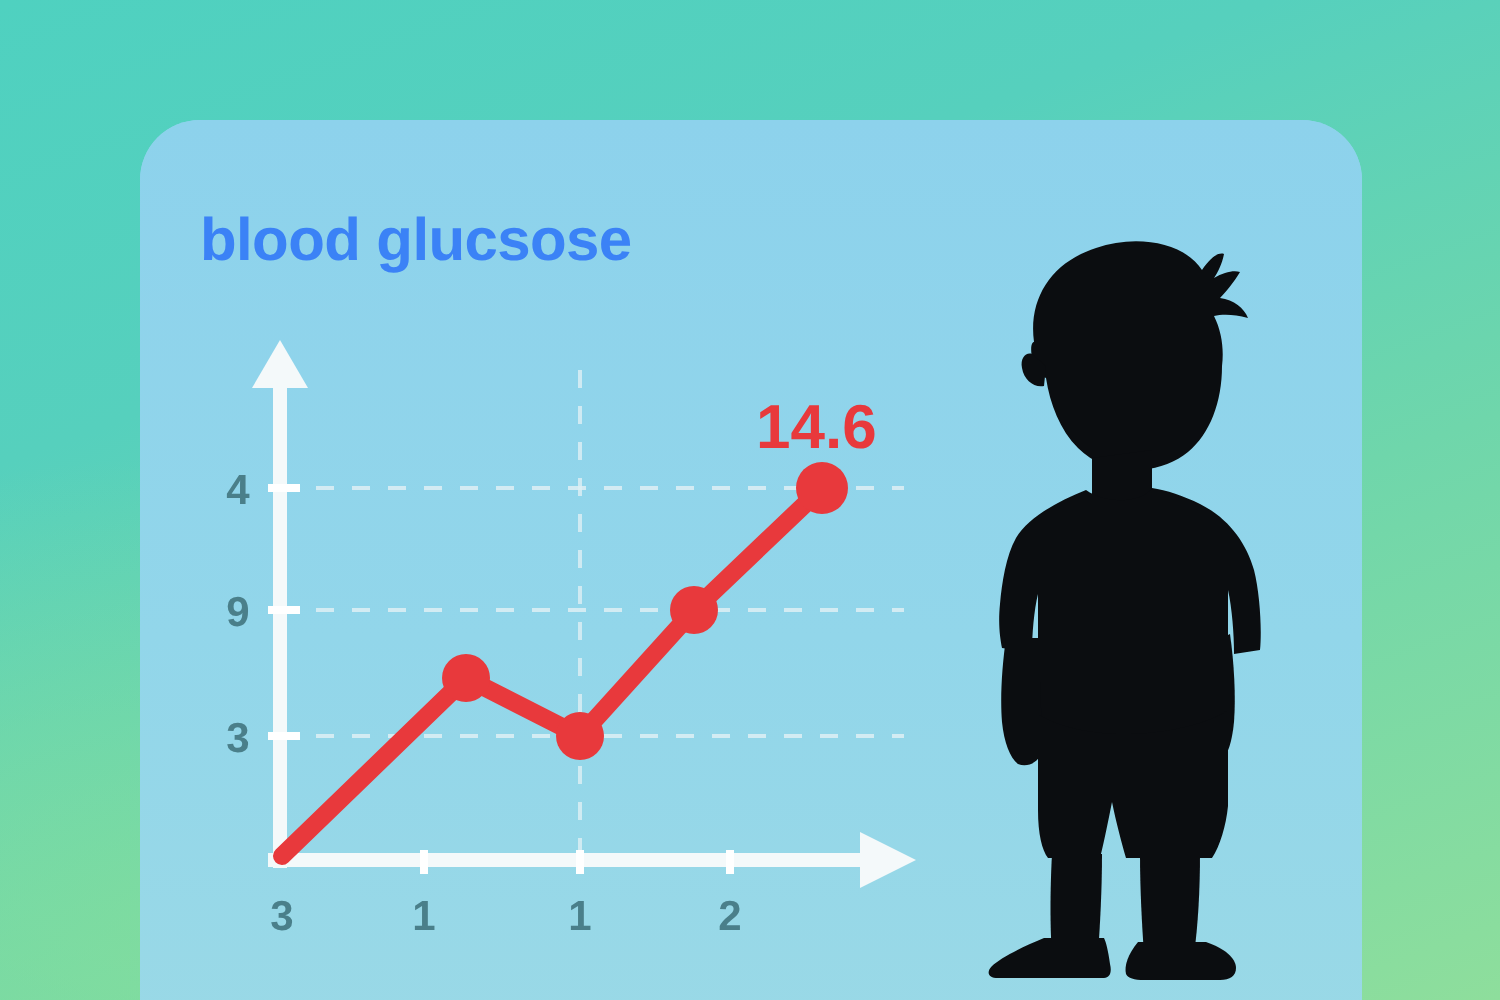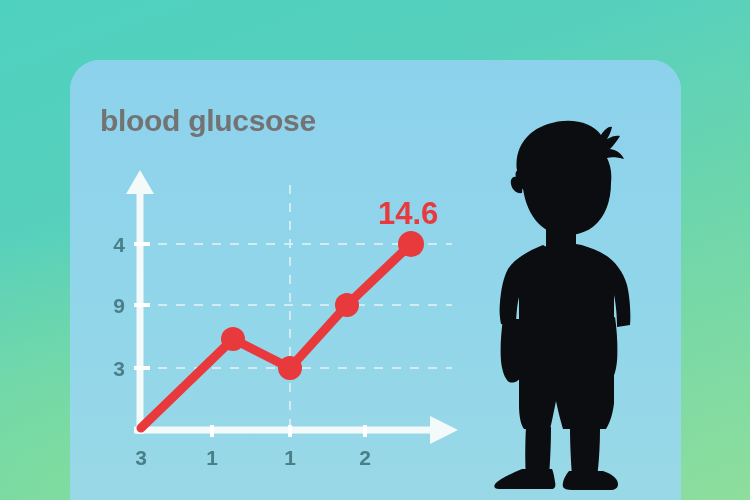--- a/index.html
+++ b/index.html
@@ -38,21 +38,21 @@
     position: absolute;
     inset: 0;
     background: linear-gradient(180deg, #8dd2ec 0%, #92d6ea 55%, #9ad9e6 100%);
   }
   #chart-title {
     position: absolute;
     left: 100px;
     top: 104px;
     font-size: 30px;
     font-weight: bold;
-    color: #737373;
+    color: #3b82f6;
     letter-spacing: -0.3px;
     white-space: nowrap;
   }
   svg.plot {
     position: absolute;
     left: 0;
     top: 0;
     width: 750px;
     height: 500px;
     overflow: visible;

